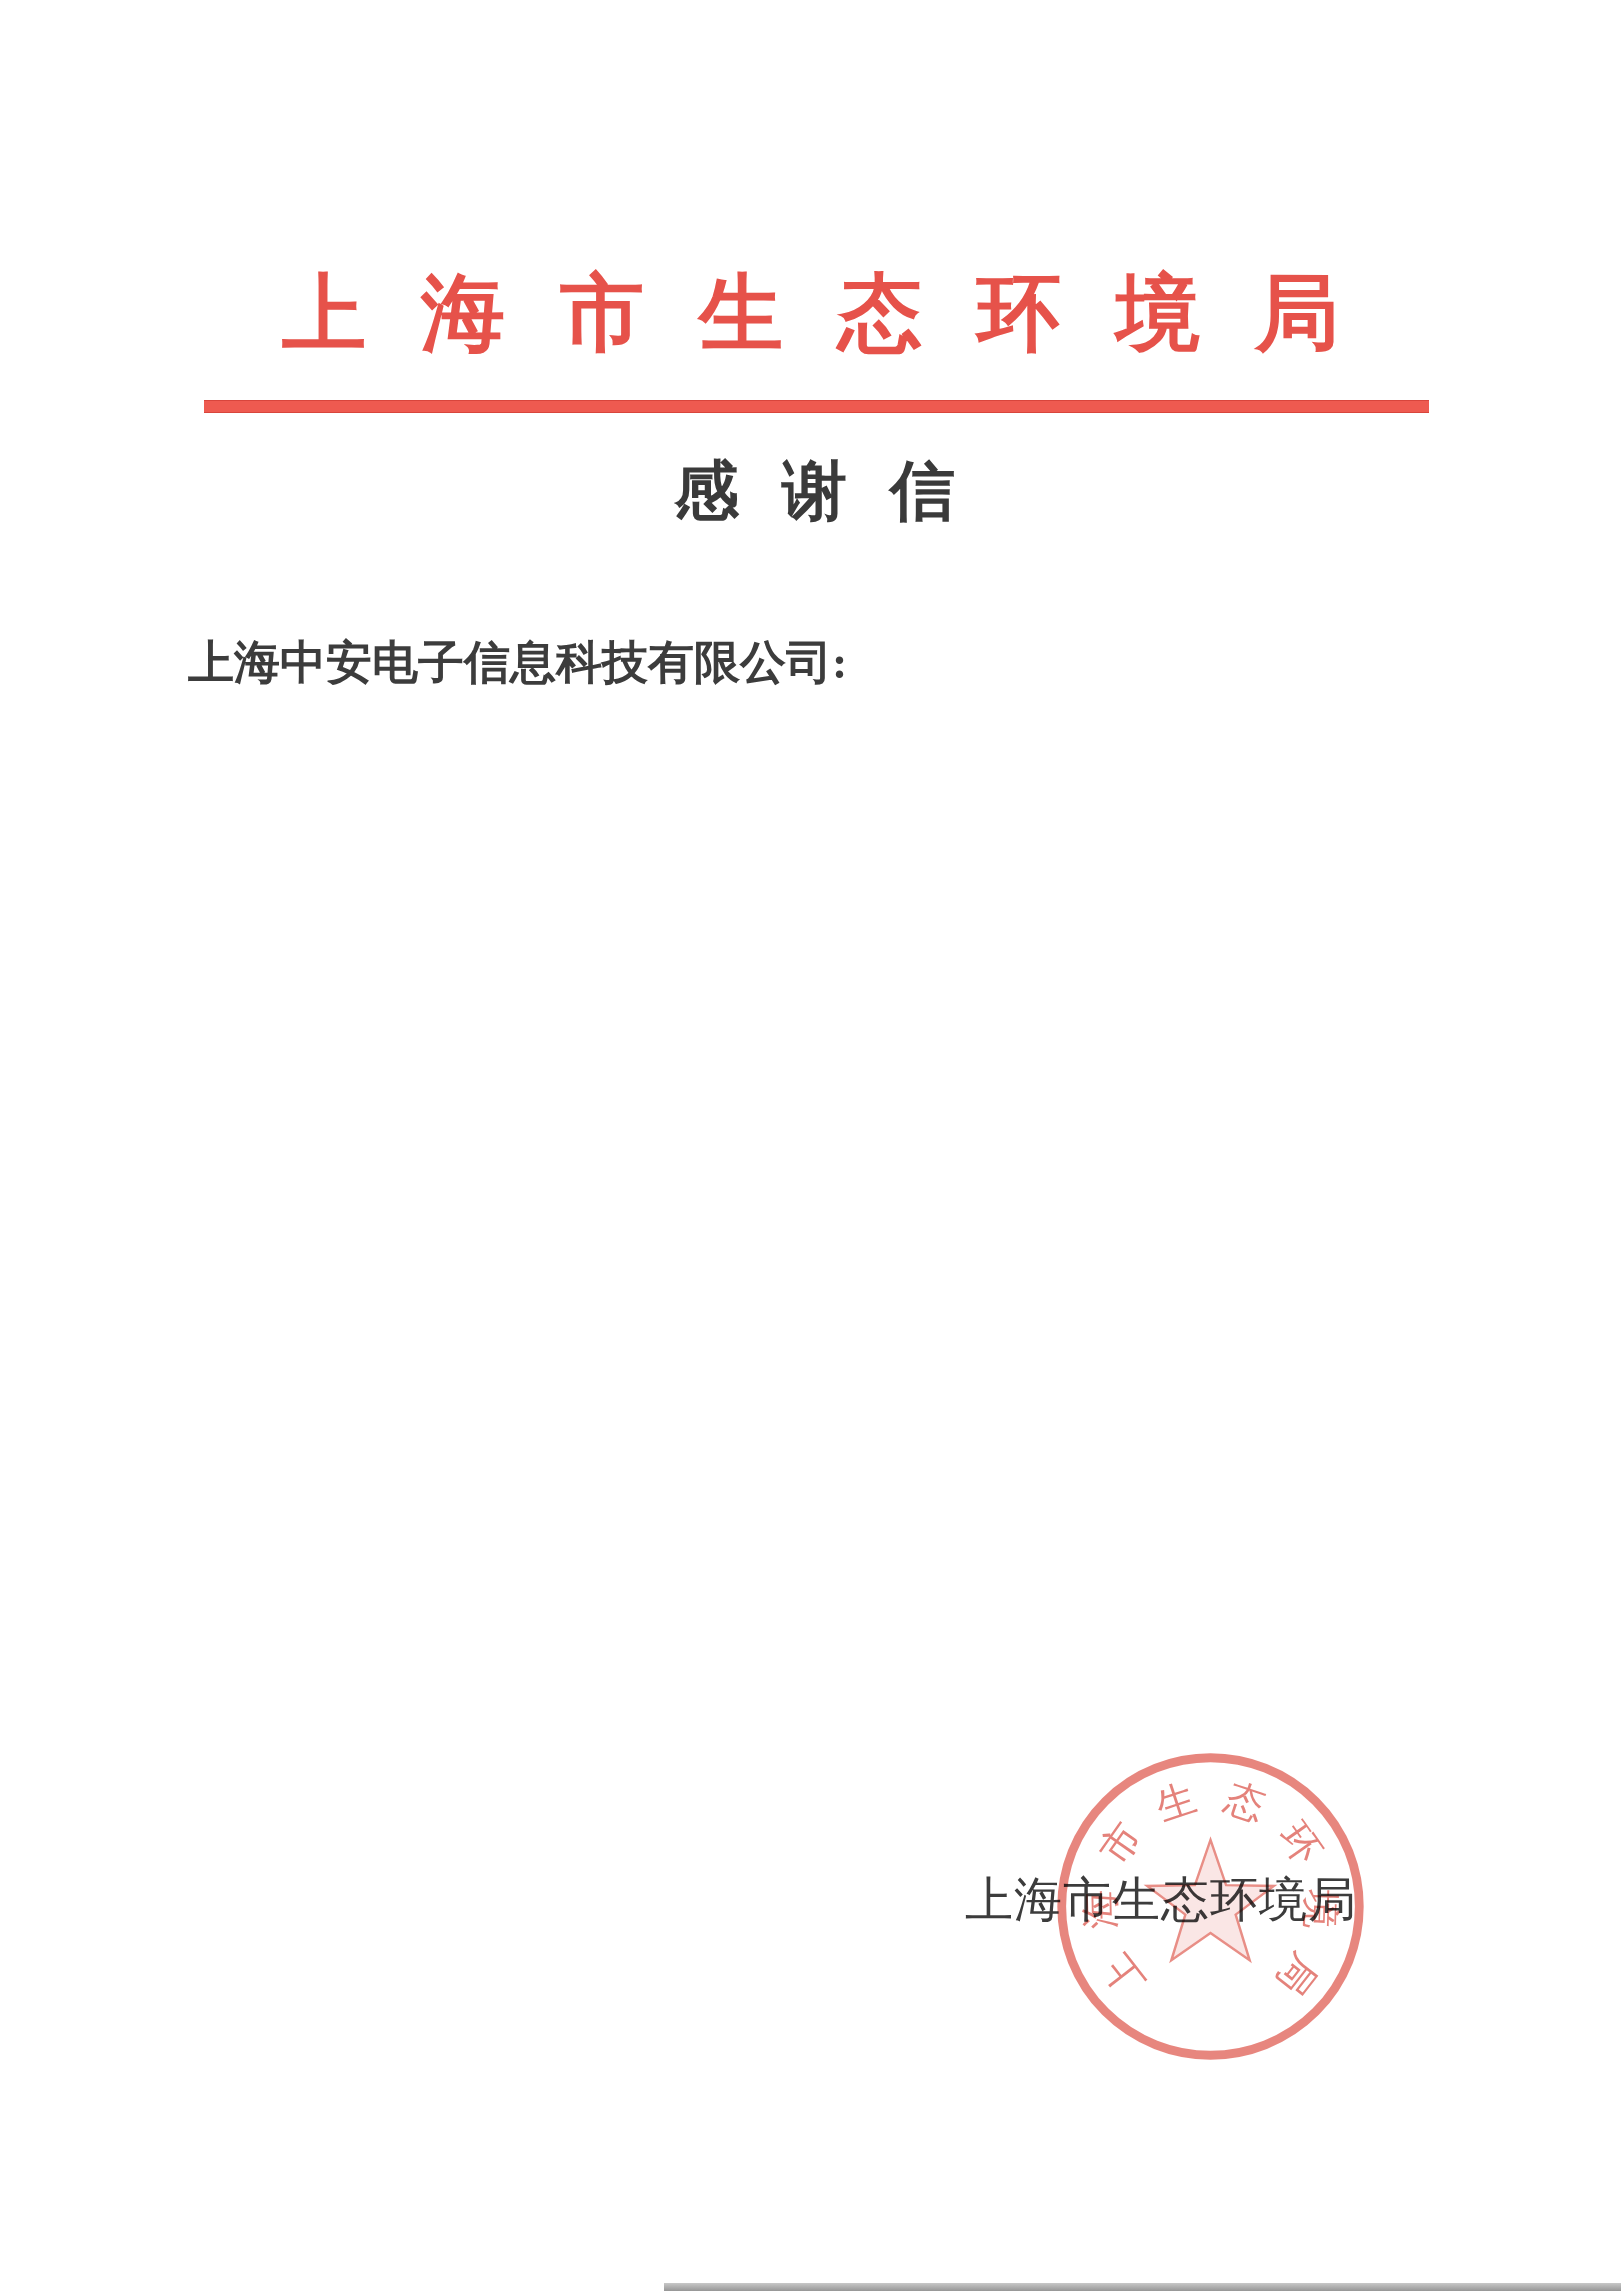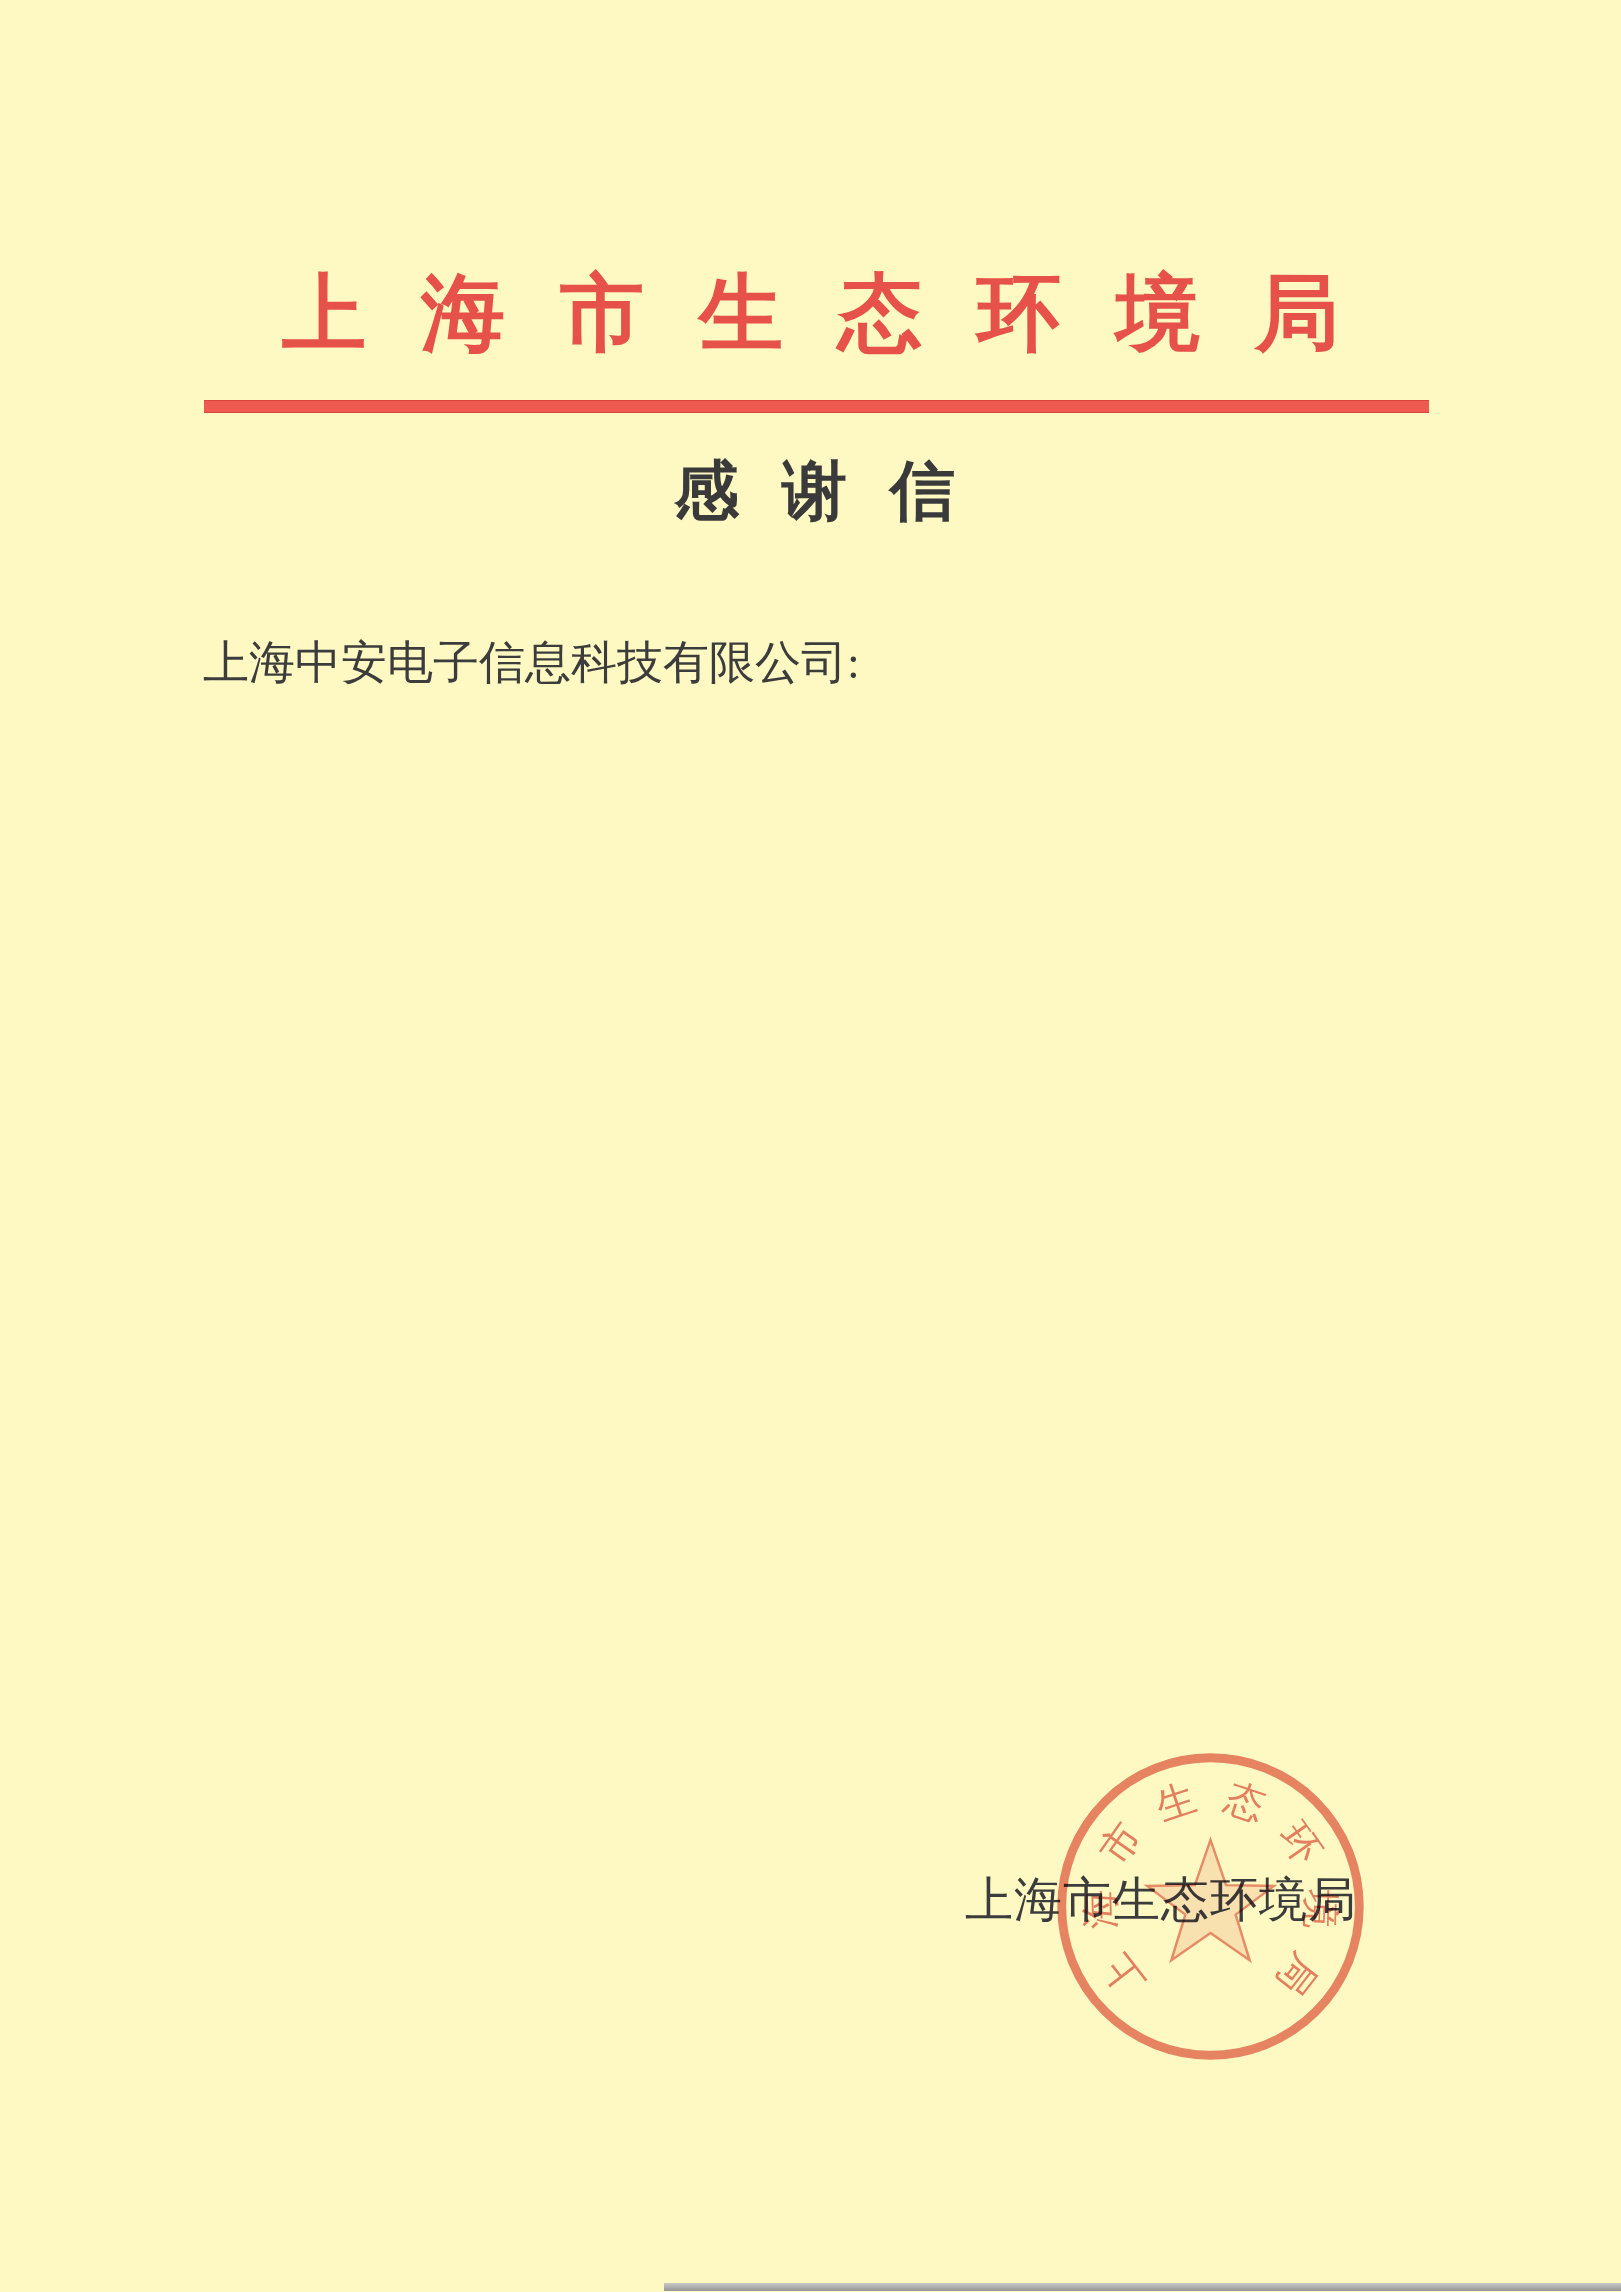--- a/index.html
+++ b/index.html
@@ -1,20 +1,20 @@
 <!DOCTYPE html>
 <html><head>
 <meta charset="utf-8">
 <style>
   html,body{margin:0;padding:0;background:#e9e9e9;}
   .page{
     position:relative;
     width:1621px;height:2293px;
     margin:0 auto;
-    background:#fef9c3;
+    background:#ffffff;
     overflow:hidden;
     font-family:"Liberation Serif","DejaVu Serif",serif;
   }
   
   .letterhead-title{
     position:absolute;top:272px;left:0;width:100%;
     text-align:center;
     font-size:84px;line-height:1;font-weight:bold;
     color:#e6524a;
     letter-spacing:55px;padding-left:55px;box-sizing:border-box;
@@ -32,25 +32,26 @@
   .letter-title{
     position:absolute;top:459px;left:4px;width:100%;
     text-align:center;
     font-size:65px;line-height:1;font-weight:bold;
     color:#3a3a3a;
     letter-spacing:43px;padding-left:43px;box-sizing:border-box;
     white-space:nowrap;
   }
   
   .letter-body{
-    position:absolute;top:610px;left:203px;width:1215px;
+    position:absolute;top:610px;left:188px;width:1215px;
     font-size:46px;line-height:105px;
     color:#3c3c3c;
     text-align:justify;
     text-justify:inter-ideograph;
+    font-weight:bold;
   }
   .letter-body p{margin:0;text-indent:125px;}
   .letter-body .salutation{text-indent:0;}
   
   .signature{
     position:absolute;top:1874px;right:264px;
     font-size:48px;line-height:1.1;
     color:#3c3c3c;letter-spacing:1px;white-space:nowrap;
   }
   .date-line{

